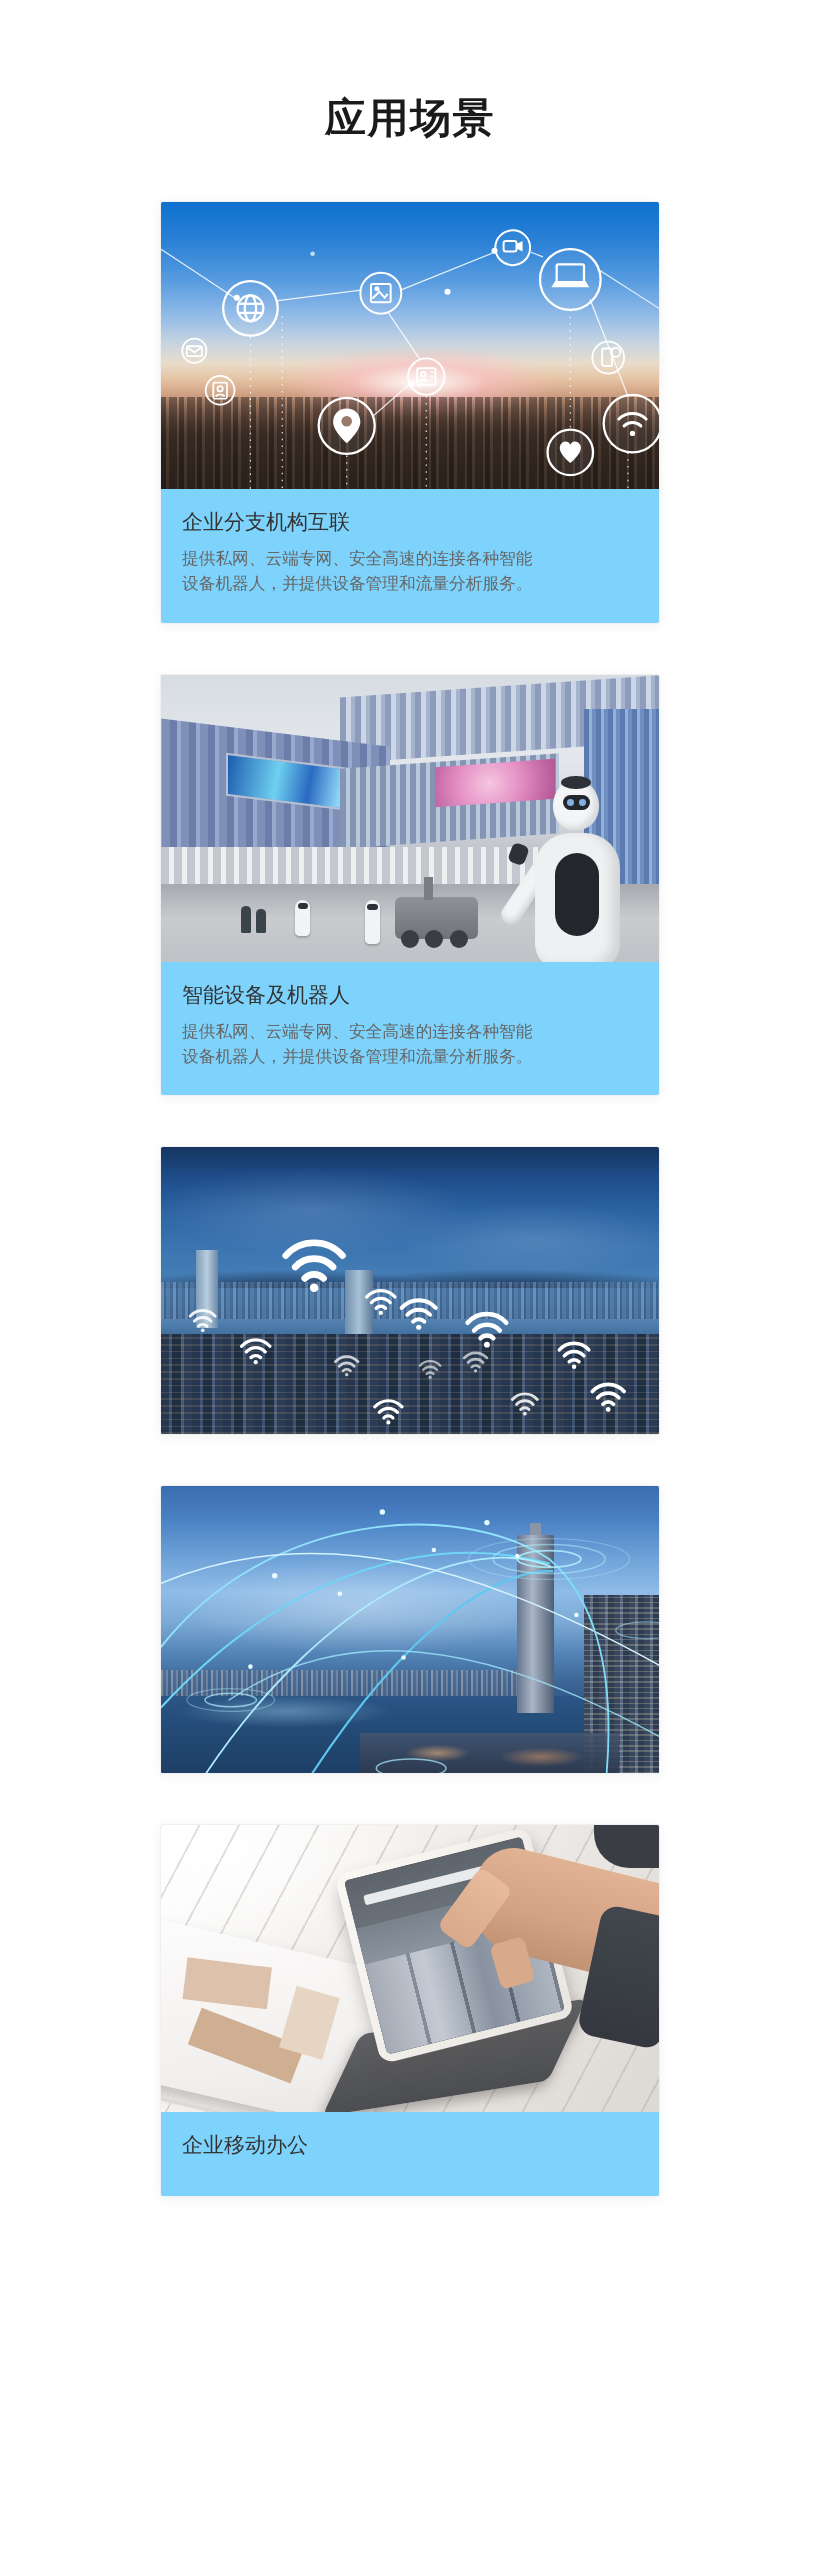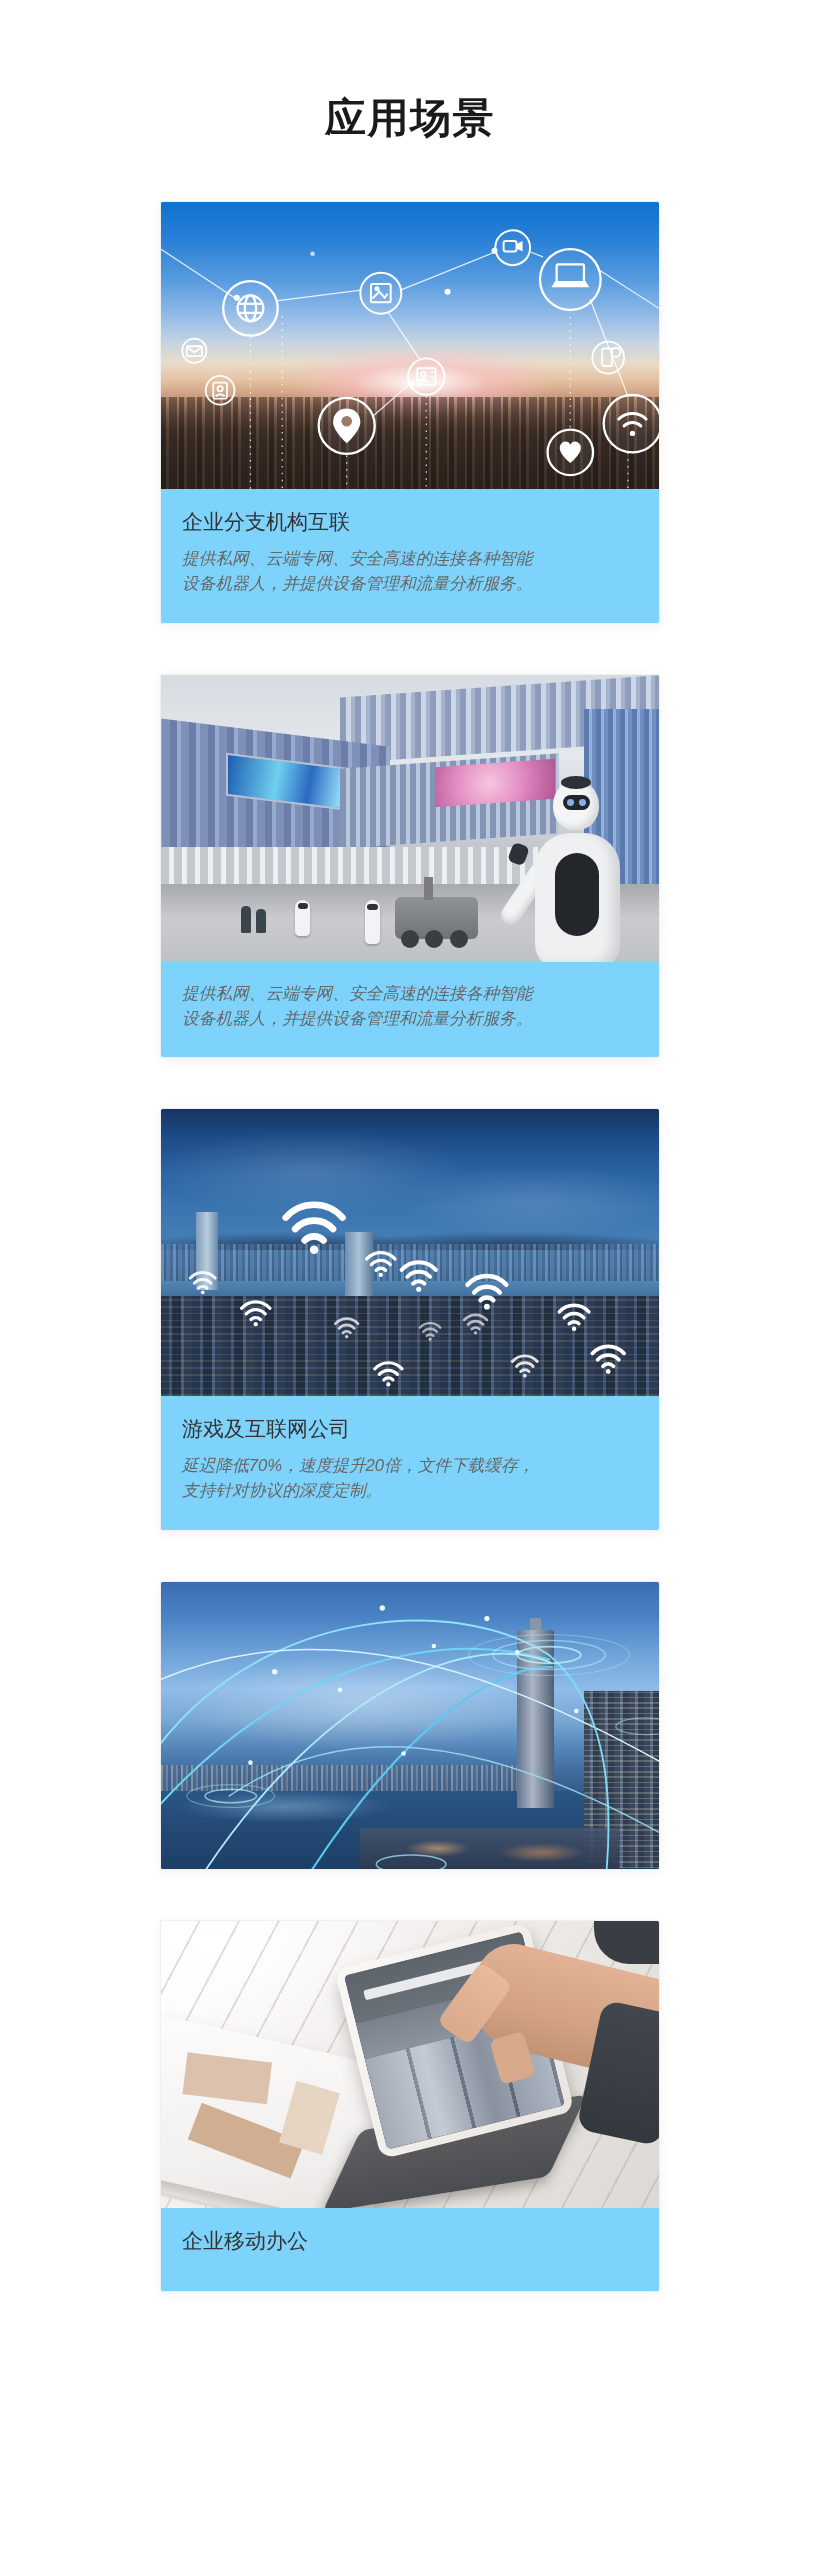--- a/index.html
+++ b/index.html
@@ -19,21 +19,21 @@
     width:500px; margin:0 auto 50px auto; background:#7dd3fc;
     border:0.8px solid #f0f0f0; border-radius:3px; overflow:hidden;
     box-shadow:0 2.3px 12px rgba(0,0,0,0.05);
   }
   .card:last-child { margin-bottom:0; }
   .card-image { height:287px; position:relative; overflow:hidden; }
   .card-image svg.overlay { position:absolute; left:0; top:0; width:100%; height:100%; }
   .layer { position:absolute; }
   .card-body { padding:19px 21px 26.5px 21px; }
   .card-title { margin:0 0 10px 0; font-size:21px; font-weight:400; color:#333333; }
-  .card-desc { margin:0; font-size:16.7px; line-height:25px; color:#666666; white-space:pre-line;font-style:italic; }
+  .card-desc { margin:0; font-size:16.7px; line-height:25px; color:#666666; white-space:pre-line; }
 
   
   .img1 {
     background:
       radial-gradient(ellipse 197px 53px at 52% 63%, rgba(255,255,255,0.95), rgba(255,190,200,0.55) 35%, rgba(255,190,200,0) 70%),
       linear-gradient(180deg,#0e72cf 0%, #2b81d6 14%, #5a9de0 28%, #94bce8 40%, #c6d4e0 49%, #e8dccb 56%, #e5c2a2 62%, #cfa183 67%, #a07a68 74%, #6b564d 83%, #453b36 92%, #322c28 100%);
   }
   .img1 .city-strip {
     left:0; right:0; bottom:0; height:32%;
     background:
@@ -286,20 +286,21 @@
           <div class="r-torso"></div>
           <div class="r-chest"></div>
           <div class="r-head"></div>
           <div class="r-cap"></div>
           <div class="r-visor"></div>
           <div class="r-eye" style="left:53px;"></div>
           <div class="r-eye" style="left:65px;"></div>
         </div>
       </div>
       <div class="card-body">
+        <h2 class="card-title">智能设备及机器人</h2>
         <p class="card-desc">提供私网、云端专网、安全高速的连接各种智能
 设备机器人，并提供设备管理和流量分析服务。</p>
       </div>
     </section>
 
     <section class="card">
       <div class="card-image img3">
         <div class="layer mountains"></div>
         <div class="layer far-city"></div>
         <div class="layer harbor"></div>
@@ -323,25 +324,20 @@
           <use href="#wf" transform="translate(430,235) scale(0.85)"></use>
           <use href="#wf" transform="translate(245,285) scale(0.5)" opacity="0.75"></use>
           <use href="#wf" transform="translate(355,290) scale(0.45)" opacity="0.6"></use>
           <use href="#wf" transform="translate(415,280) scale(0.5)" opacity="0.65"></use>
           <use href="#wf" transform="translate(545,270) scale(0.65)"></use>
           <use href="#wf" transform="translate(590,325) scale(0.7)"></use>
           <use href="#wf" transform="translate(480,335) scale(0.55)" opacity="0.85"></use>
           <use href="#wf" transform="translate(300,345) scale(0.6)"></use>
         </svg>
       </div>
-      <div class="card-body">
-        <h2 class="card-title">游戏及互联网公司</h2>
-        <p class="card-desc">延迟降低70%，速度提升20倍，文件下载缓存，
-支持针对协议的深度定制。</p>
-      </div>
     </section>
 
     <section class="card">
       <div class="card-image img4">
         <div class="layer skyline"></div>
         <div class="layer water"></div>
         <div class="layer tower-main"></div>
         <div class="layer tower-right"></div>
         <div class="layer foreshore"></div>
         <svg class="overlay" viewBox="0 0 657 378">

